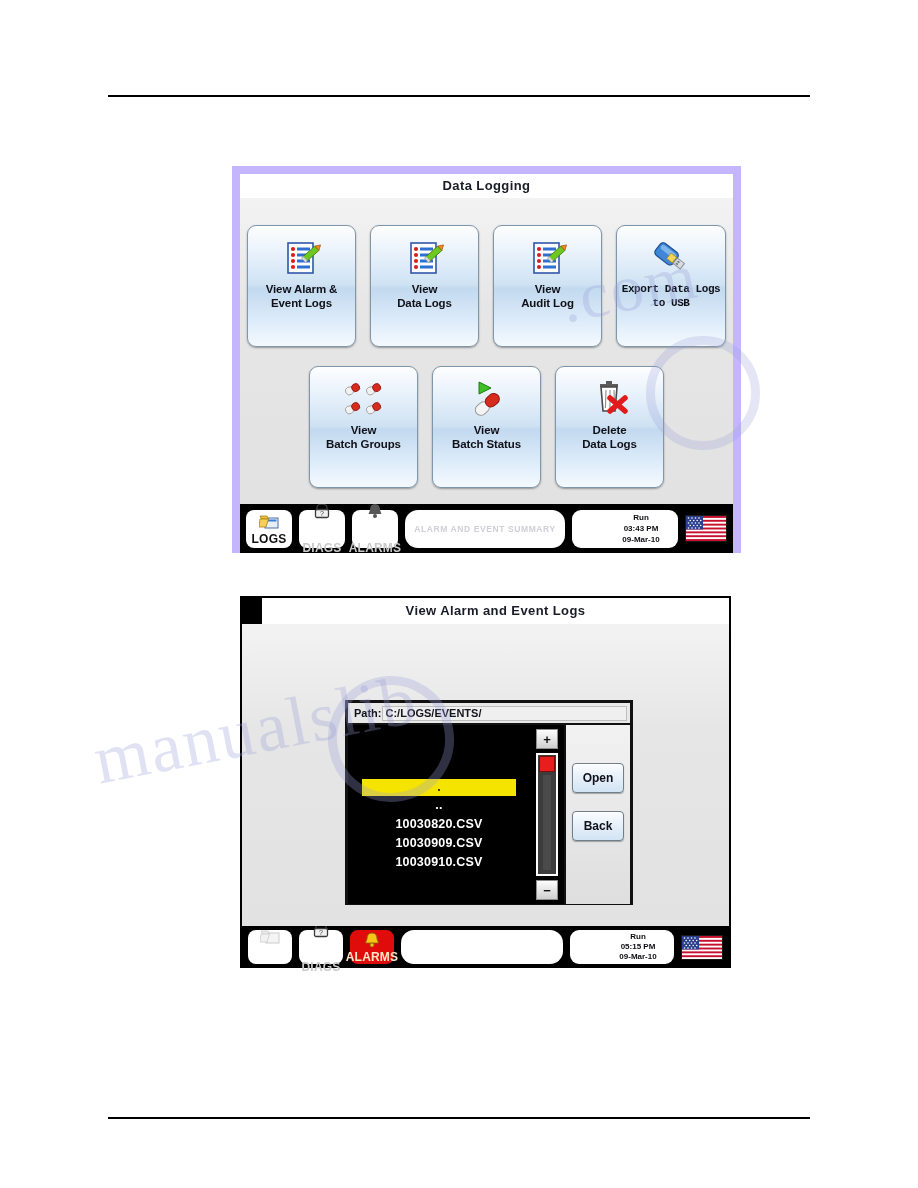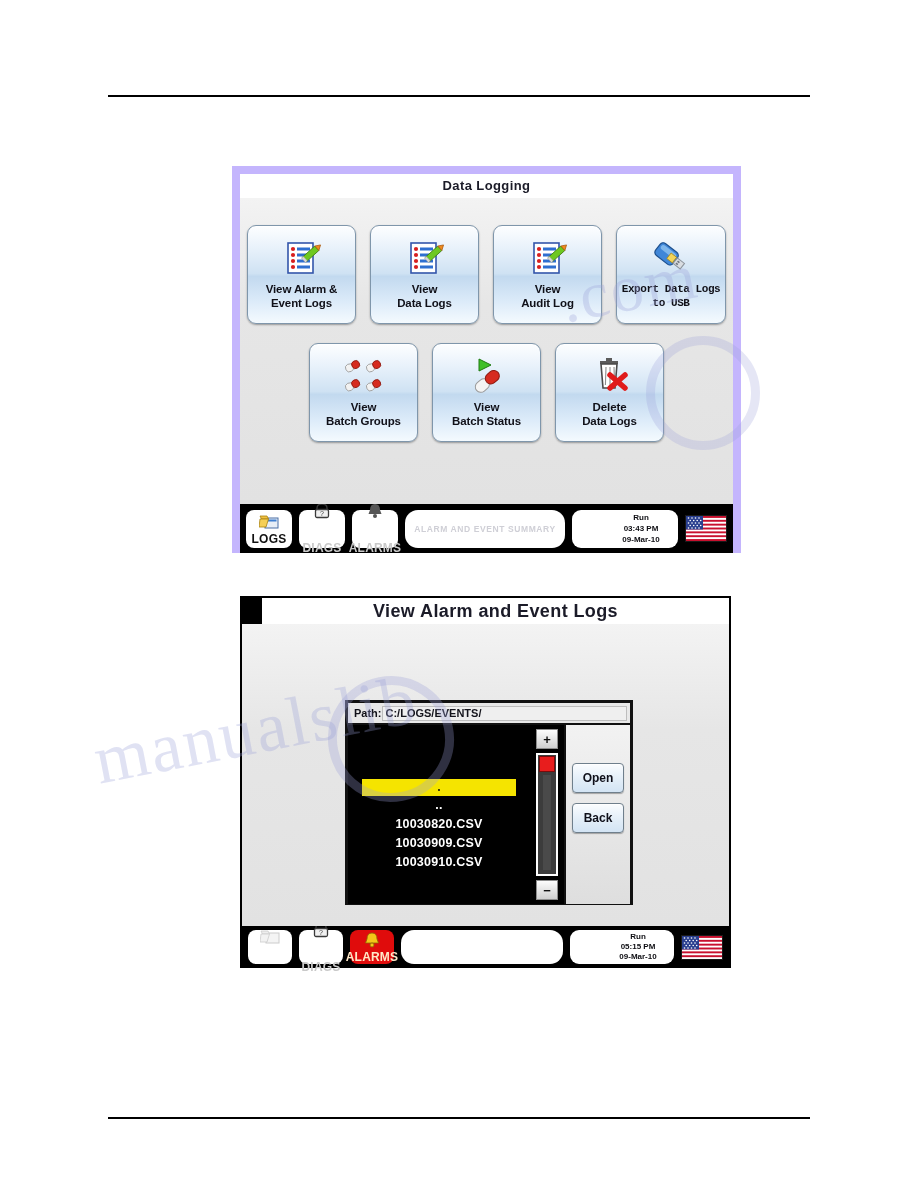--- a/index.html
+++ b/index.html
@@ -100,21 +100,21 @@
     box-sizing: border-box;
   }
   .hmi-1 .hmi-titlebar {
     height: 24px;
     line-height: 24px;
     font-size: 13px;
   }
   .hmi-2 .hmi-titlebar {
     height: 26px;
     line-height: 26px;
-    font-size: 18px;
+    font-size: 13px;
     margin-left: 20px;
   }
 
   .hmi-body {
     background: linear-gradient(180deg,#f3f3f3 0%, #e6e6e6 35%, #e2e2e2 100%);
     box-sizing: border-box;
     position: relative;
   }
   .hmi-1 .hmi-body { height: 306px; }
   .hmi-2 .hmi-body { height: 302px; }
@@ -123,21 +123,21 @@
   .btn-row {
     display: flex;
     justify-content: center;
     gap: 14px;
   }
   .row-1 { padding-top: 27px; }
   .row-2 { padding-top: 19px; }
 
   .touch-btn {
     width: 109px;
-    height: 99px;
+    height: 122px;
     border-radius: 9px;
     border: 1px solid #7f96ab;
     background: linear-gradient(180deg,
                 #fdfeff 0%, #e9f2fb 22%,
                 #cfe2f3 49%, #c2d9ef 52%,
                 #dcebf9 78%, #f4fafe 100%);
     box-shadow: inset 0 1px 0 #ffffff,
                 0 1px 2px rgba(0,0,0,.35);
     display: flex;
     flex-direction: column;
@@ -367,21 +367,21 @@
 
   .side-buttons {
     width: 66px;
     background: linear-gradient(180deg,#f2f2f2,#dedede);
     border-left: 2px solid #111111;
     box-sizing: border-box;
     display: flex;
     flex-direction: column;
     align-items: center;
     padding-top: 38px;
-    gap: 10px;
+    gap: 18px;
   }
   .side-btn {
     width: 52px;
     height: 30px;
     border: 1px solid #6f7f8c;
     border-radius: 4px;
     background: linear-gradient(180deg,#fbfdff,#e3eef8 55%,#d3e4f4);
     box-shadow: inset 0 1px 0 #fff, 0 1px 1px rgba(0,0,0,.3);
     display: flex; align-items: center; justify-content: center;
     font-size: 12px; font-weight: bold; color: #10101a;

